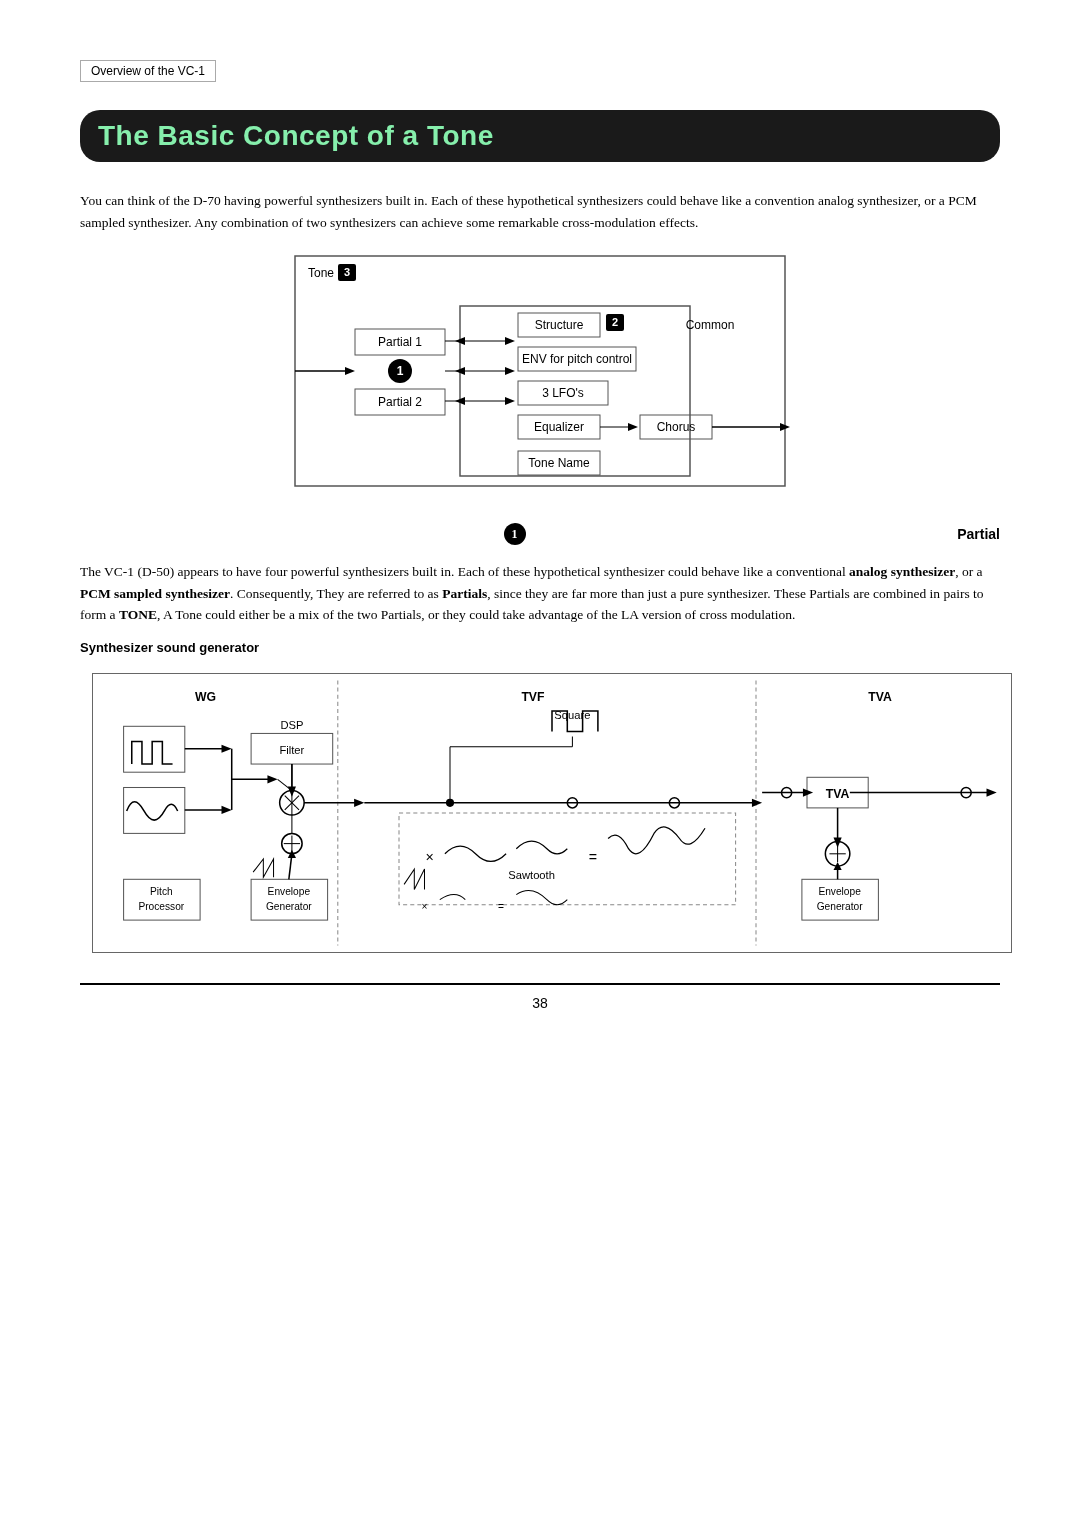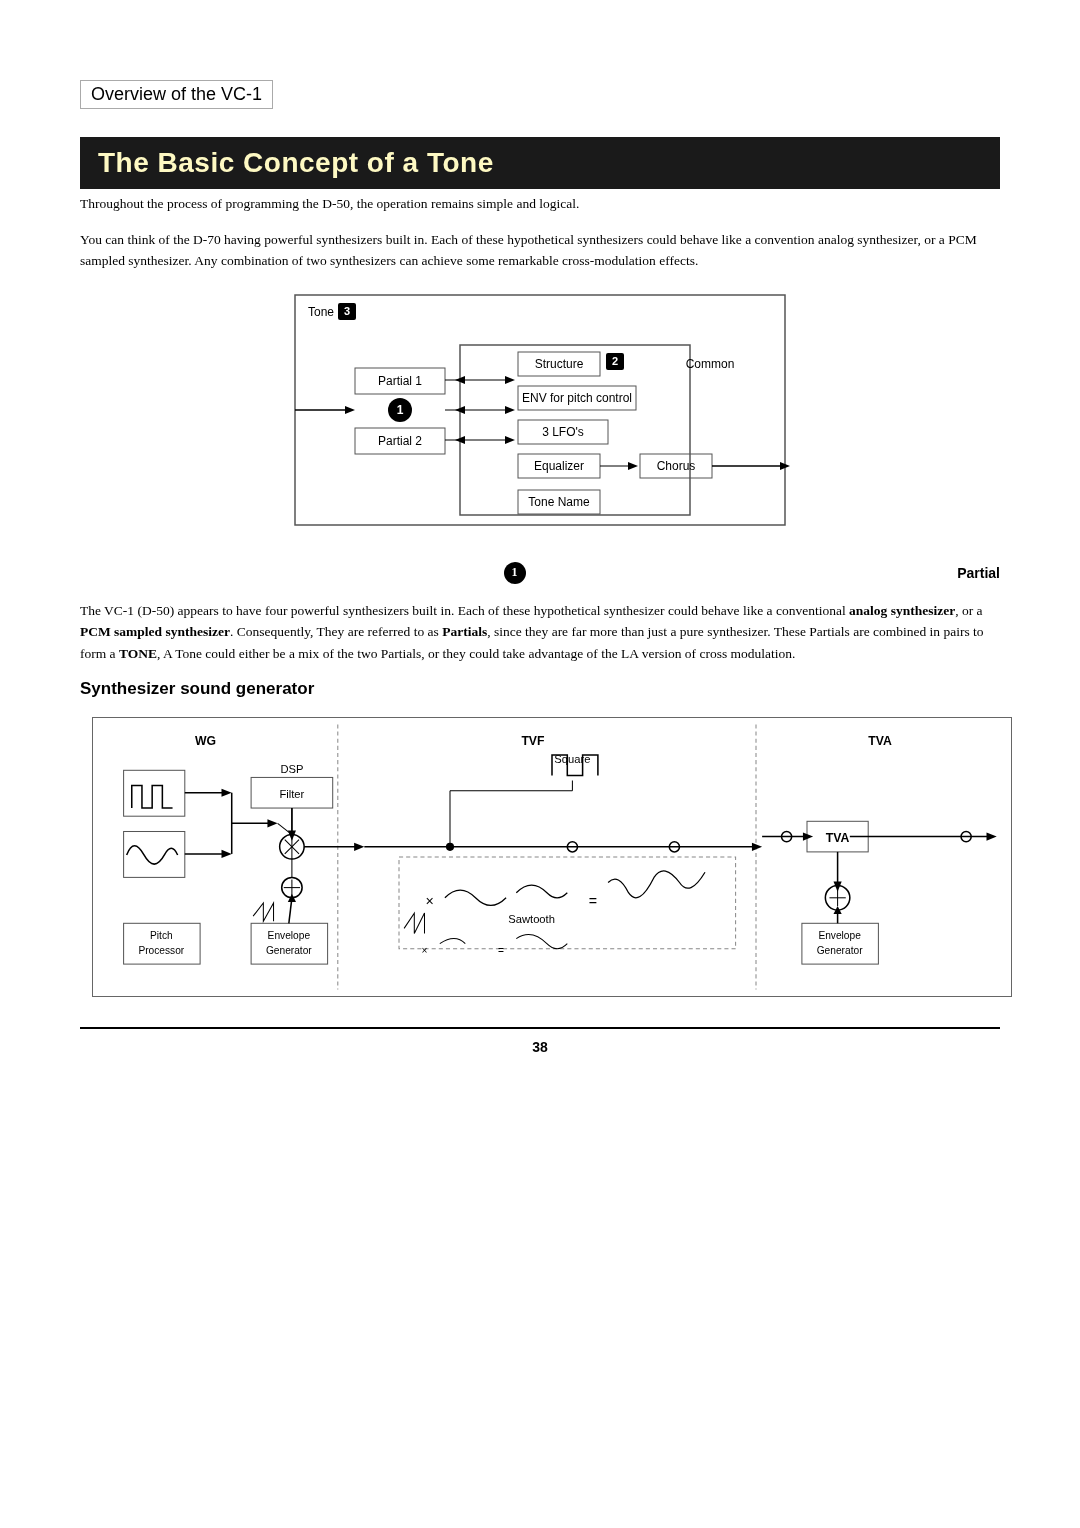--- a/index.html
+++ b/index.html
@@ -18,31 +18,31 @@
       min-height: 1528px;
       background: #fff;
       padding: 60px 80px 60px 80px;
       position: relative;
     }
 
     .breadcrumb-bar {
       border: 1px solid #aaa;
       display: inline-block;
       padding: 3px 10px;
-      font-size: 18px;
+      font-size: 12px;
       margin-bottom: 28px;
       font-family: Arial, sans-serif;
-      margin-top: 20px;
     }
 
     .page-title-block {
       background: #1a1a1a;
-      color: #fef9c3;
+      color: #86efac;
       padding: 10px 18px;
-      margin-bottom: 4px;
+      margin-bottom: 28px;
+      border-radius: 20px;
     }
 
     .page-title-block h1 {
       font-size: 28px;
       font-weight: bold;
       font-family: Arial, sans-serif;
       letter-spacing: 0.5px;
     }
 
     .body-text {
@@ -76,21 +76,21 @@
 
     .section-heading-text {
       font-weight: bold;
       font-size: 14px;
       font-family: Arial, sans-serif;
       text-align: center;
     }
 
     .subsection-heading {
       font-weight: bold;
-      font-size: 17px;
+      font-size: 13px;
       margin-top: 14px;
       margin-bottom: 1px;
       font-family: Arial, sans-serif;
     }
 
     
     .signal-diagram {
       border: 1.5px solid #666;
       margin: 18px 12px;
       padding: 0;
@@ -103,21 +103,21 @@
     }
 
     .signal-diagram svg {
       width: 100%;
       height: 100%;
     }
 
     .page-number {
       text-align: center;
       font-size: 14px;
-      font-weight: bold;
+      font-weight: normal;
       margin-top: 30px;
       padding-top: 10px;
       border-top: 2px solid #000;
       font-family: Arial, sans-serif;
     }
 
     
     .tone-diagram-wrapper {
       margin: 18px auto;
       width: 500px;
@@ -135,21 +135,20 @@
 
   
   <div class="breadcrumb-bar">Overview of the VC-1</div>
 
   
   <div class="page-title-block">
     <h1>The Basic Concept of a Tone</h1>
   </div>
 
   
-  <p class="body-text">Throughout the process of programming the D-50, the operation remains simple and logical.</p>
 
   
   <p class="body-text">You can think of the D-70 having powerful synthesizers built in. Each of these hypothetical synthesizers could behave like a convention analog synthesizer, or a PCM sampled synthesizer. Any combination of two synthesizers can achieve some remarkable cross-modulation effects.</p>
 
   
   <div class="tone-diagram-wrapper">
     <svg class="tone-svg-container" viewBox="0 0 500 240" xmlns="http://www.w3.org/2000/svg" font-family="Arial, sans-serif" font-size="12">
 
       <rect x="5" y="5" width="490" height="230" fill="none" stroke="#555" stroke-width="1.5"></rect>
 

